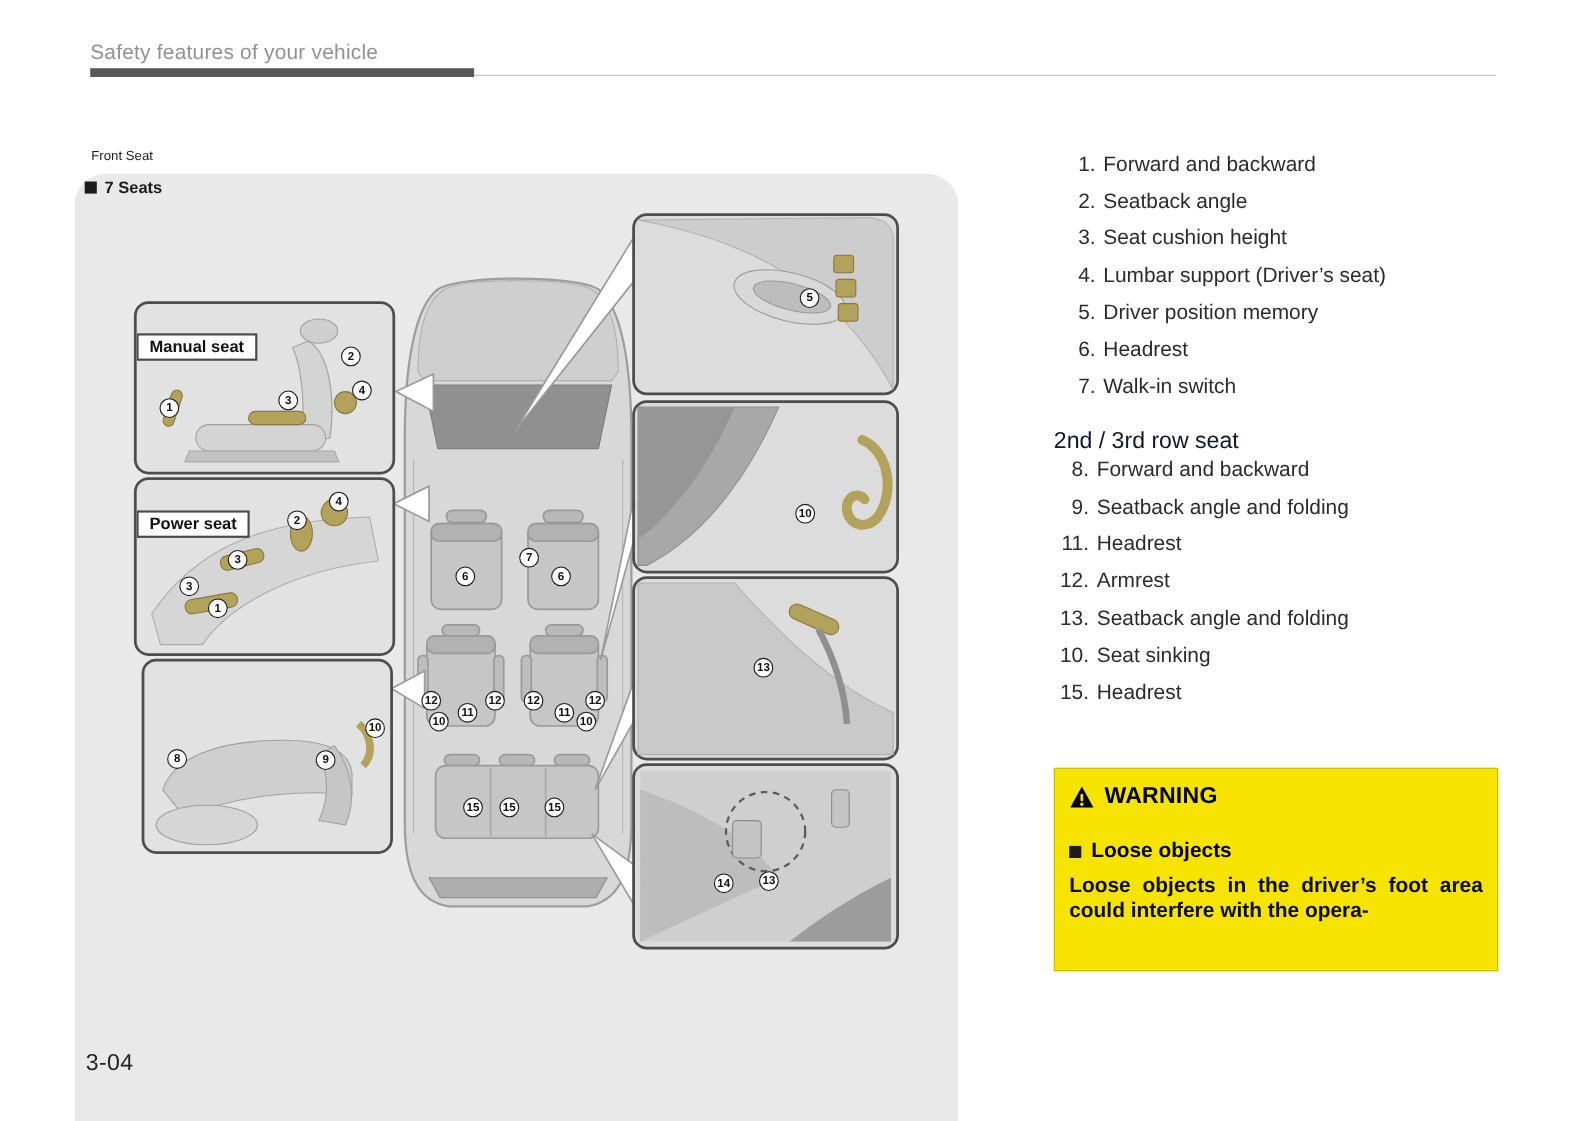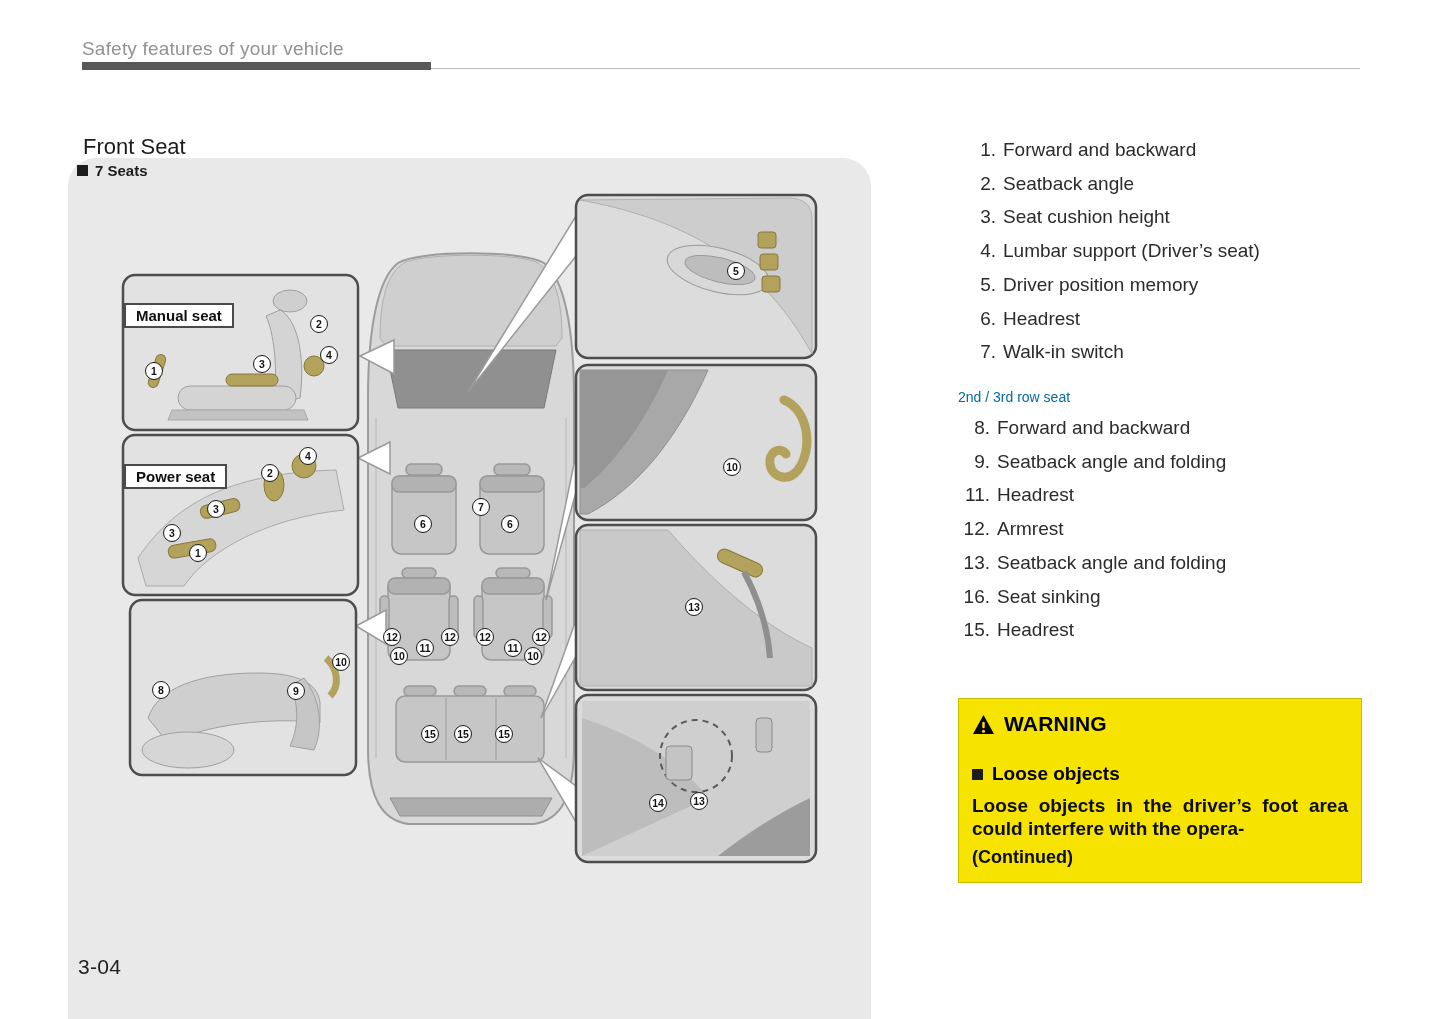--- a/index.html
+++ b/index.html
@@ -9,42 +9,42 @@
     font-family:"Liberation Sans", sans-serif; color:#2b2b2b;
   }
   .page { position:absolute; inset:0; background:#ffffff; }
 
   
   .header-title { position:absolute; left:82px; top:38px; font-size:19px; color:#929292; letter-spacing:.2px; }
   .header-bar { position:absolute; left:82px; top:62px; width:349px; height:8px; background:#585858; }
   .header-line { position:absolute; left:431px; top:68px; width:929px; height:1px; background:#bdbdbd; }
 
   
-  .figure-title { position:absolute; left:83px; top:134px; font-size:22px; color:#1c1c1c; }
+  .figure-title { position:absolute; left:83px; top:134px; font-size:12px; color:#1c1c1c; }
   .figure { position:absolute; left:68px; top:158px; width:803px; height:952px; background:#e9e9e9;border-radius:28px; }
   .fig-svg { position:absolute; left:0; top:0; }
   .seats-label { position:absolute; left:9px; top:4px; font-size:15px; font-weight:bold; color:#1c1c1c; display:flex; align-items:center; gap:7px; }
   .sq { width:11px; height:11px; background:#1c1c1c; display:inline-block; flex:0 0 auto; }
   .panel-label { position:absolute; background:#ffffff; border:2px solid #4a4a4a; font-size:15px; font-weight:bold; color:#101010; padding:2px 10px; white-space:nowrap;margin-top:29px; }
   .panel-label.manual { left:56px; top:116px; }
   .panel-label.power { left:56px; top:277px; }
   .callout {
     position:absolute; width:18px; height:18px; border-radius:50%;
     background:#ffffff; border:1.5px solid #1a1a1a; color:#111;
     font-size:10.5px; font-weight:bold; display:flex; align-items:center; justify-content:center;
     transform:translate(-50%,-50%); line-height:1;
   }
   .image-code { position:absolute; right:38px; bottom:7px; font-size:16px; color:#4c1d95; letter-spacing:.4px;font-family:Liberation Mono, monospace; }
 
   
   #front-list { position:absolute; left:956px; top:133px; }
   #rear-list { position:absolute; left:950px; top:411px; }
   .list-row { display:flex; line-height:33.7px; font-size:19px; color:#2b2b2b; }
   .list-num { width:40px; text-align:right; margin-right:7px; flex:0 0 auto; }
-  .rear-heading { position:absolute; left:958px; top:389px; font-size:14px; color:#0369a1; }
+  .rear-heading { position:absolute; left:958px; top:389px; font-size:21px; color:#0f172a; }
 
   
   .warning-box {
     position:absolute; left:958px; top:698px; width:404px; height:185px;
     border:1px solid #c9bd00; padding:13px 13px 0 13px;
   }
   .warning-title-row { display:flex; align-items:center; gap:9px; }
   .warn-tri { width:23px; height:21px; flex:0 0 auto; }
   .warning-title { font-size:21px; font-weight:bold; color:#000; letter-spacing:.2px; }
   .warning-subject-row { display:flex; align-items:center; gap:9px; margin-top:27px; font-size:19px; font-weight:bold; color:#000; }
@@ -268,21 +268,21 @@
       </div>
       <div class="list-row">
         <span class="list-num">12.</span>
         <span class="list-text">Armrest</span>
       </div>
       <div class="list-row">
         <span class="list-num">13.</span>
         <span class="list-text">Seatback angle and folding</span>
       </div>
       <div class="list-row">
-        <span class="list-num">16.</span>
+        <span class="list-num">10.</span>
         <span class="list-text">Seat sinking</span>
       </div>
       <div class="list-row">
         <span class="list-num">15.</span>
         <span class="list-text">Headrest</span>
       </div>
     </div>
 
   <div class="warning-box" id="warning-box" style="background: rgb(246, 228, 0);">
     <div class="warning-title-row">
@@ -291,17 +291,16 @@
         <rect x="10.7" y="8" width="2.6" height="7" rx="1.2" fill="#f6e400"></rect>
         <circle cx="12" cy="18" r="1.6" fill="#f6e400"></circle>
       </svg>
       <span class="warning-title">WARNING</span>
     </div>
     <div class="warning-subject-row">
       <span class="sq"></span>
       <span>Loose objects</span>
     </div>
     <p class="warning-body">Loose objects in the driver’s foot area could interfere with the opera-</p>
-    <div class="warning-continued">(Continued)</div>
   </div>
 
   <div class="page-number">3-04</div>
 </div>
 
 </body></html>

